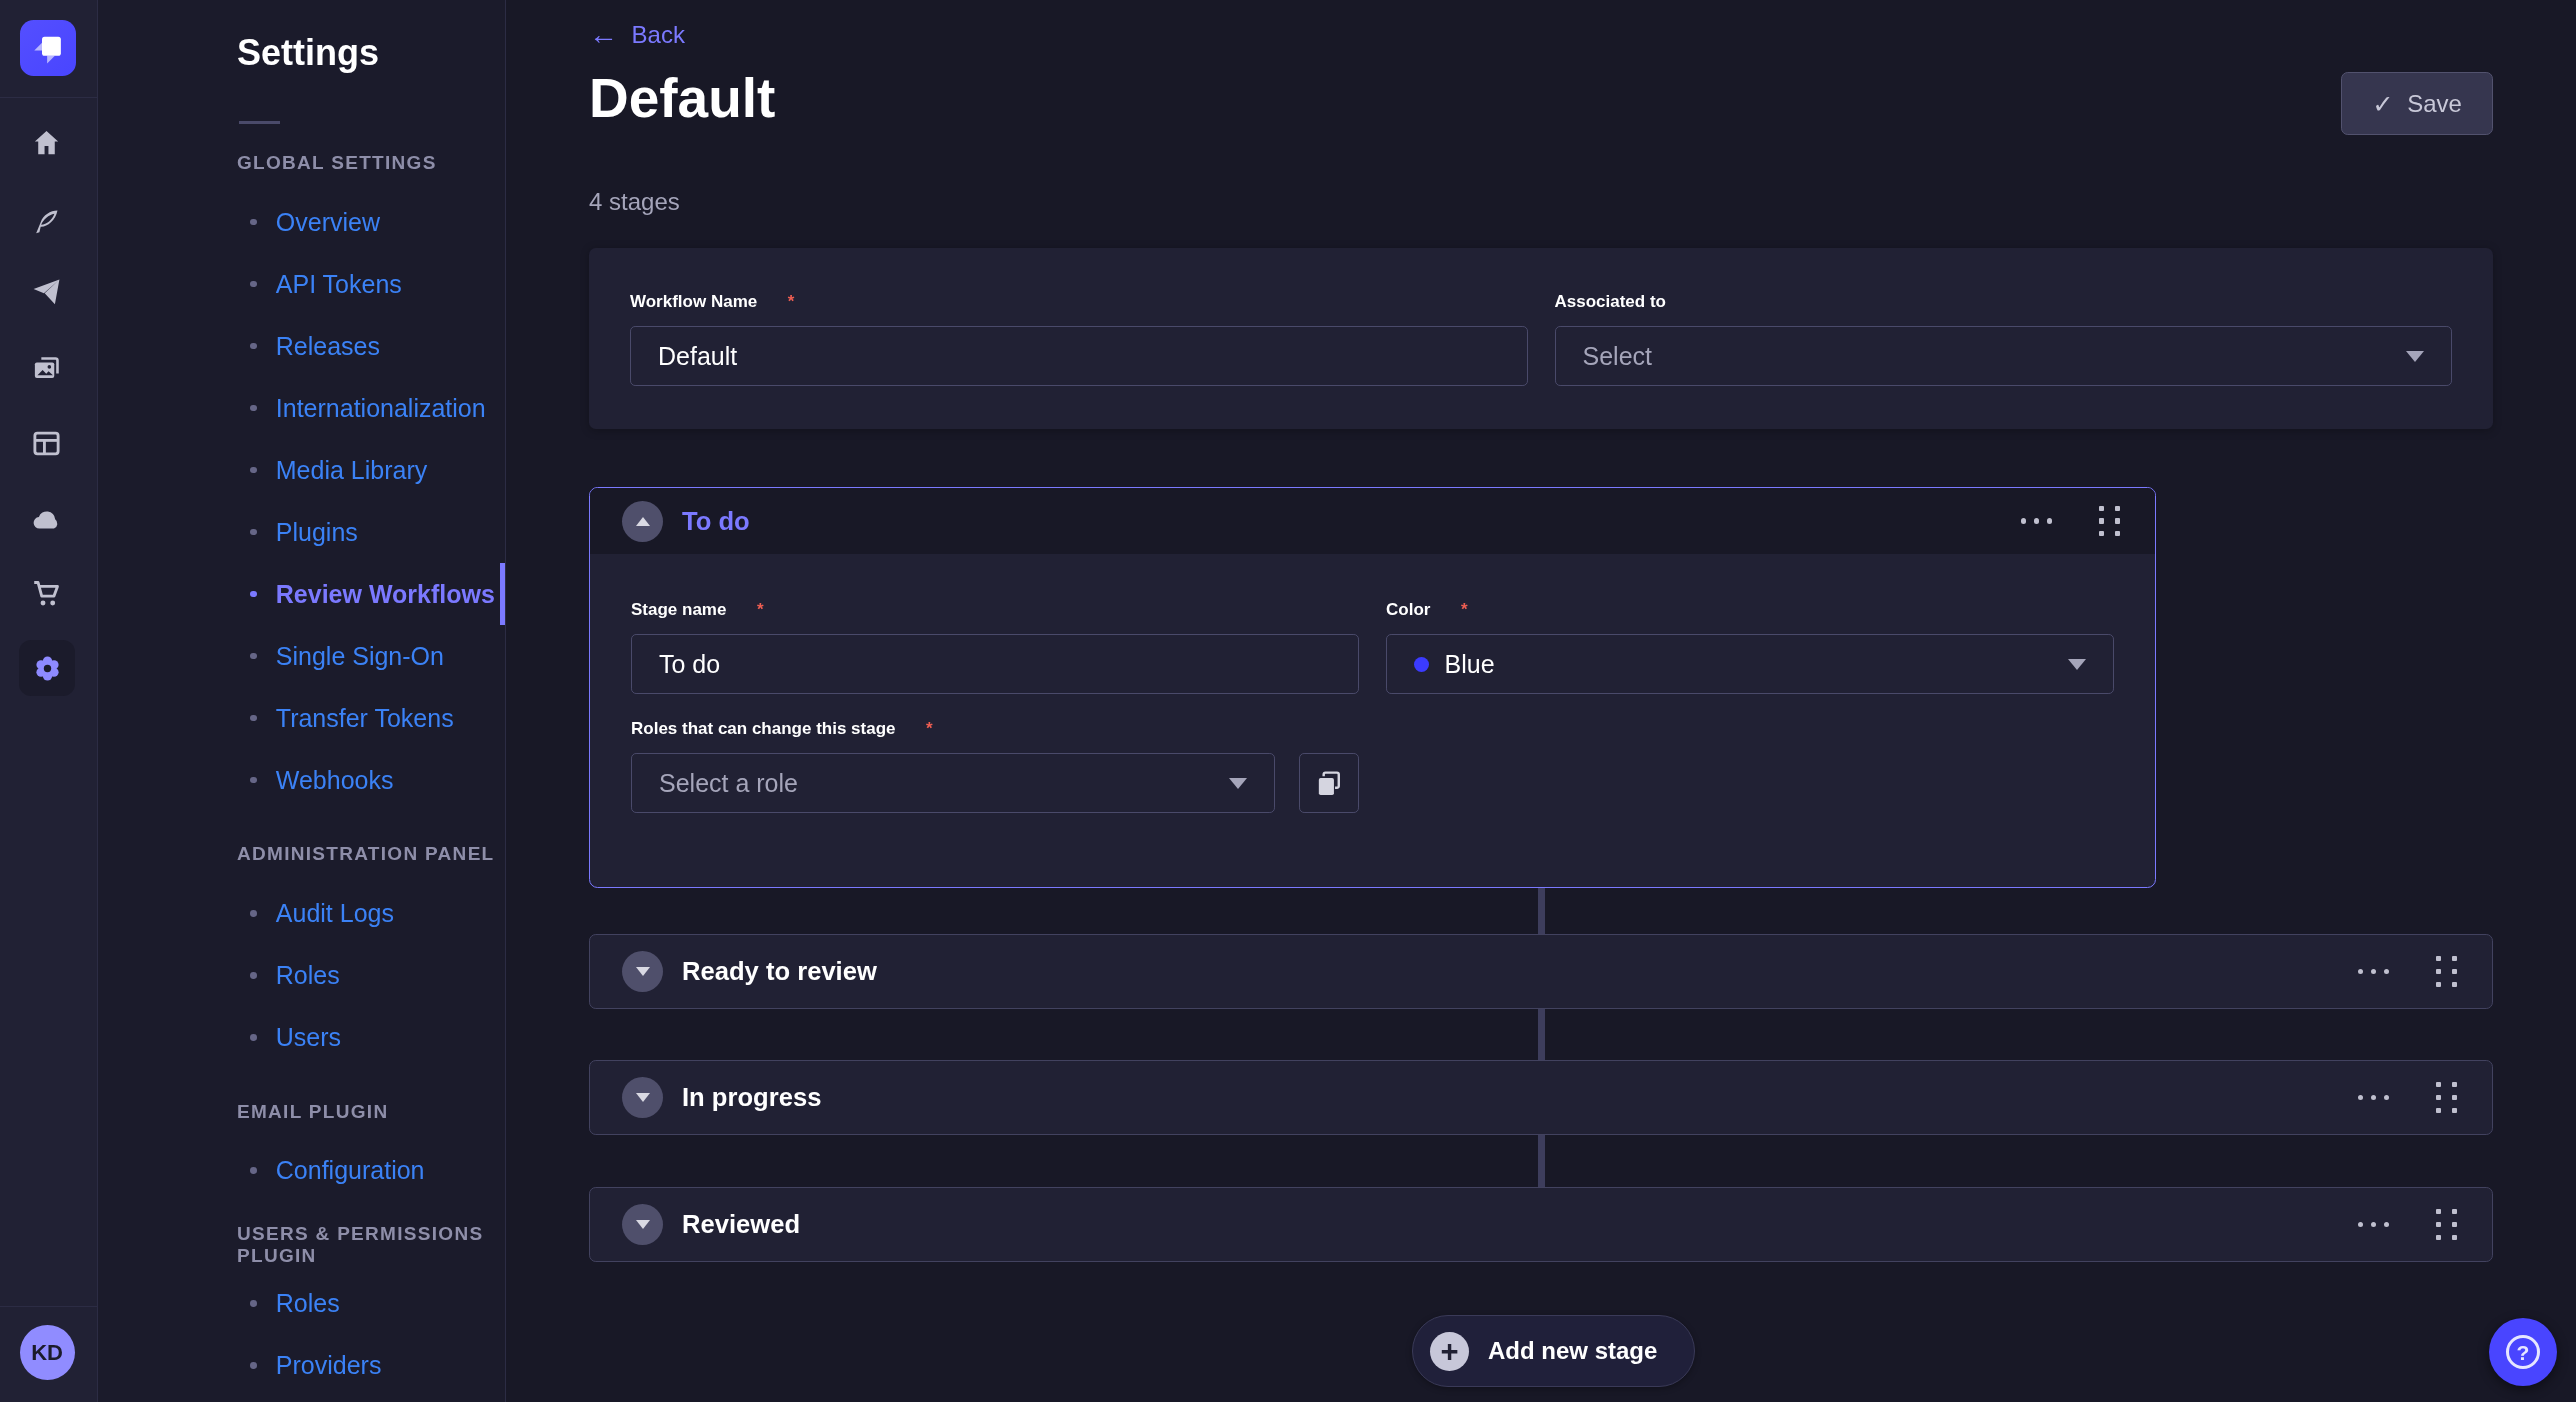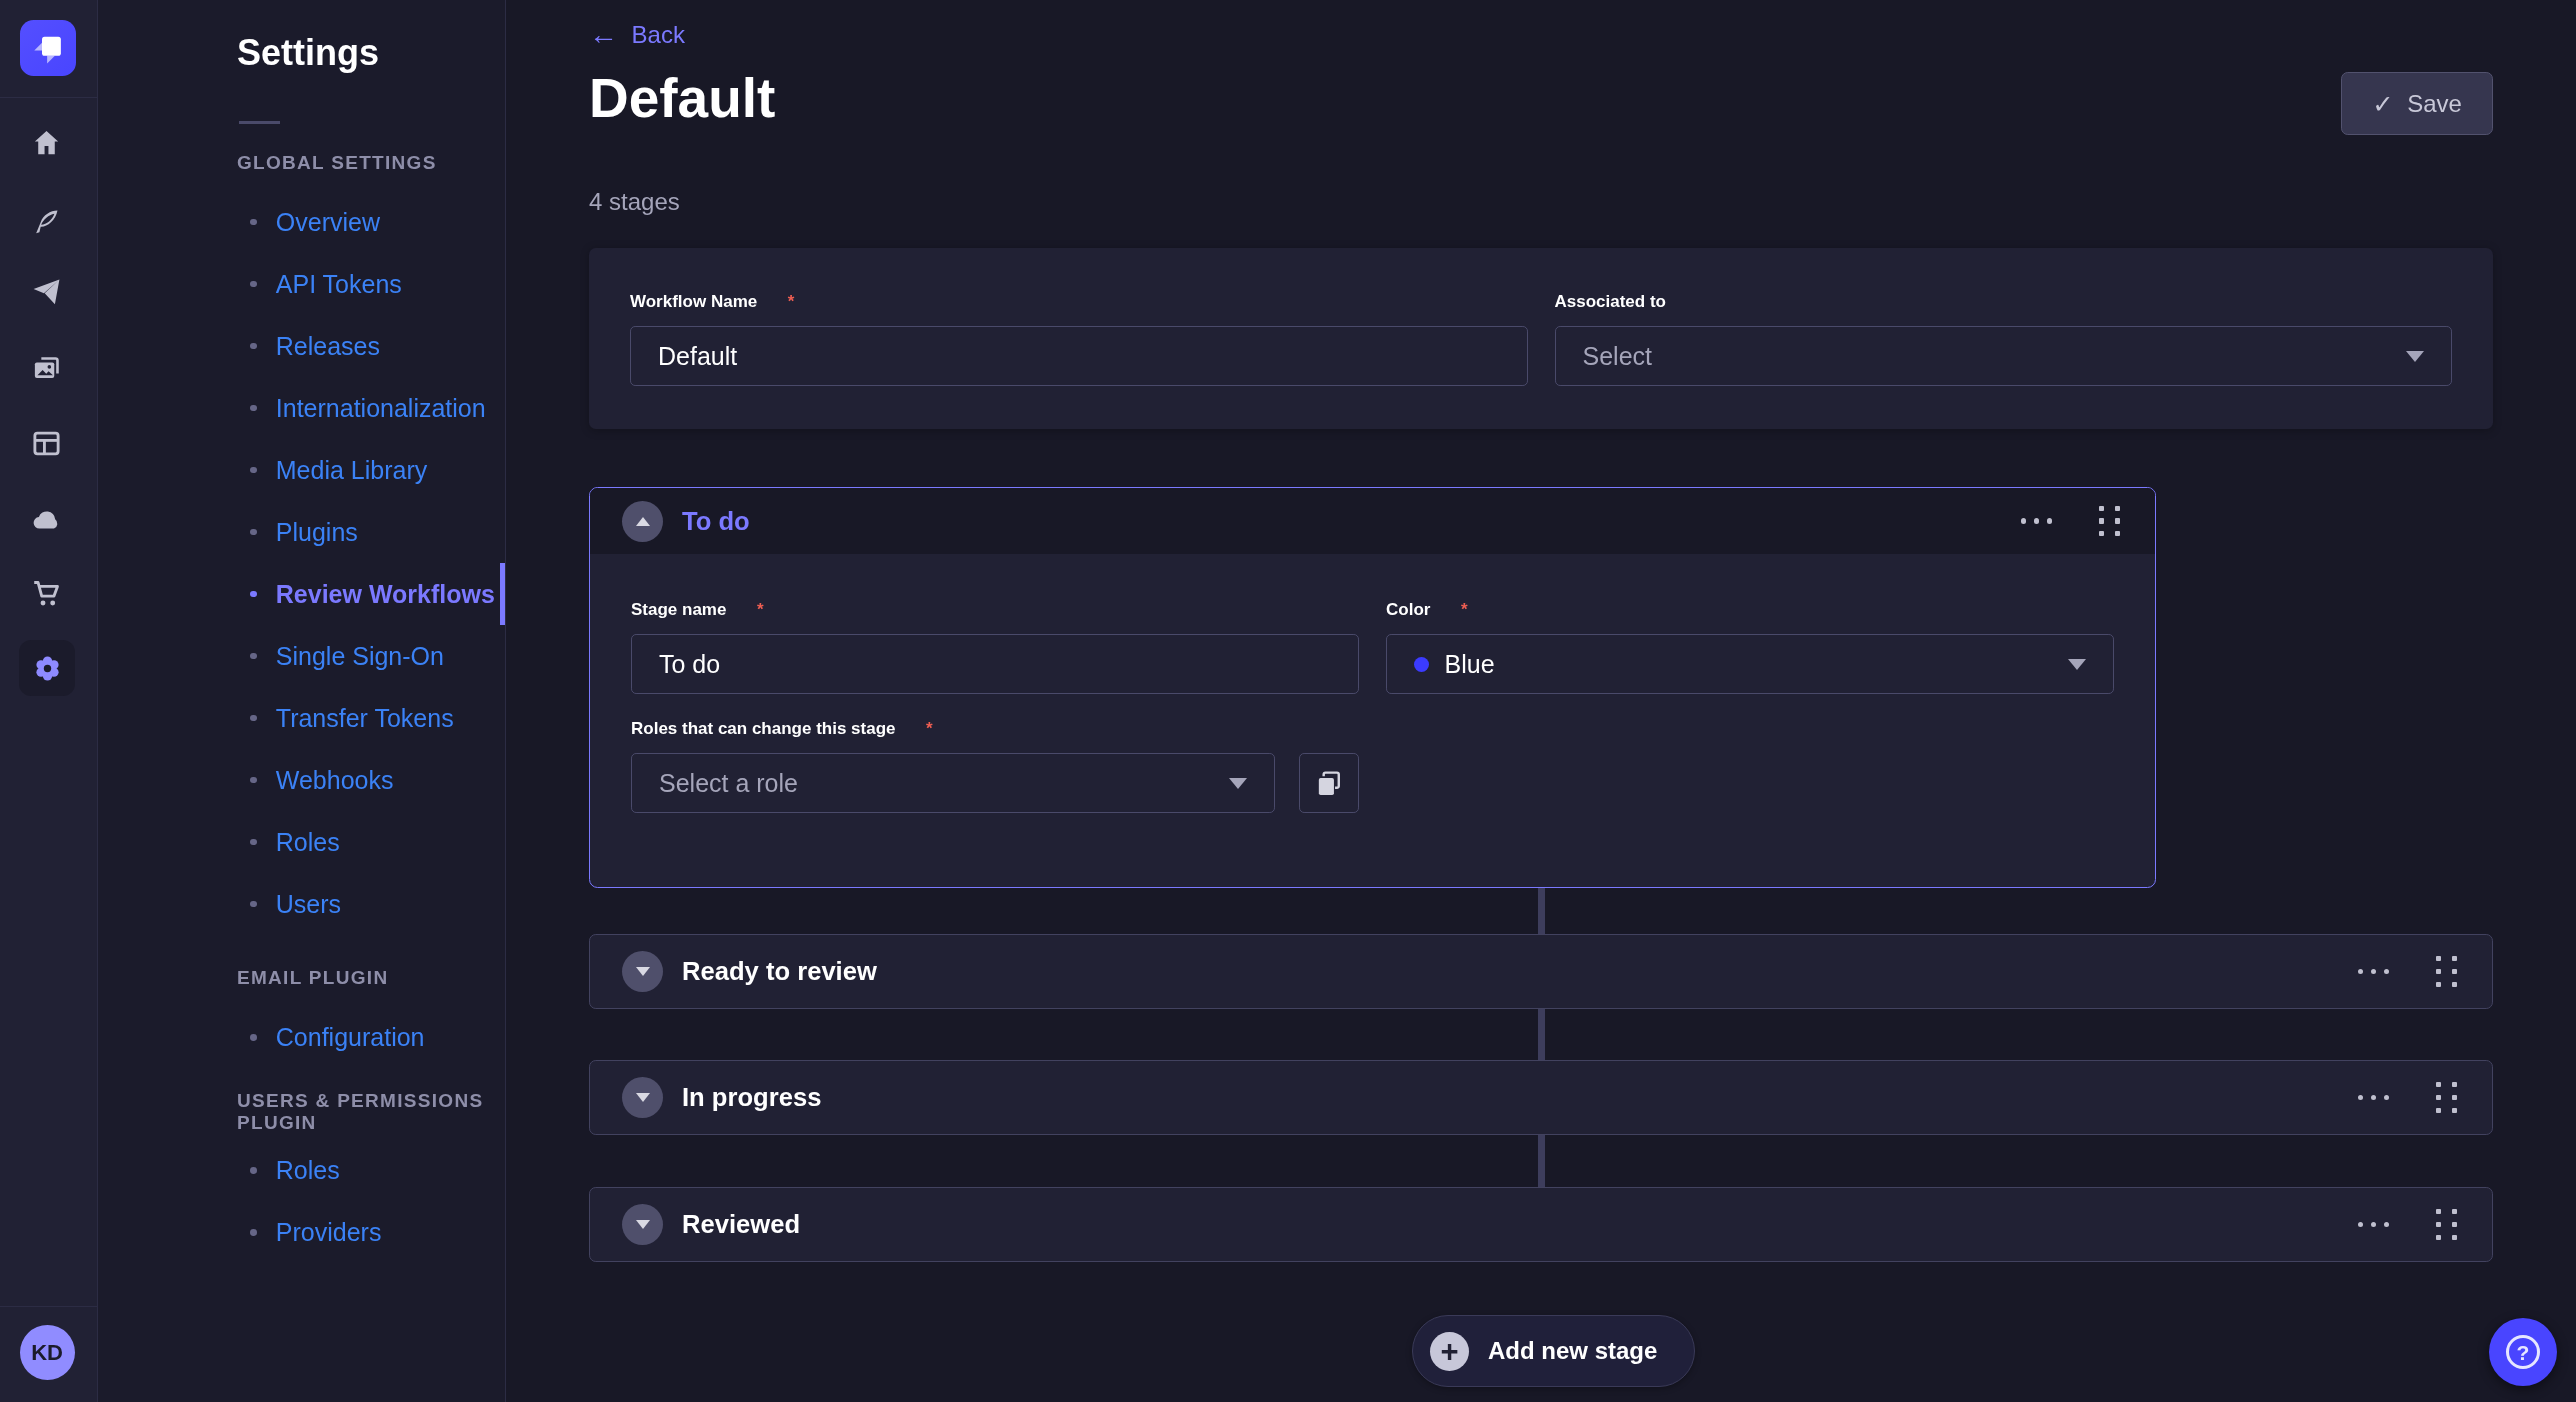--- a/index.html
+++ b/index.html
@@ -282,20 +282,25 @@
     </div>
     <div class="subnav-item">
       <span class="dot"></span>
       <span>Transfer Tokens</span>
     </div>
     <div class="subnav-item">
       <span class="dot"></span>
       <span>Webhooks</span>
     </div>
 
+    <div class="subnav-heading spaced">ADMINISTRATION PANEL</div>
+    <div class="subnav-item">
+      <span class="dot"></span>
+      <span>Audit Logs</span>
+    </div>
     <div class="subnav-item">
       <span class="dot"></span>
       <span>Roles</span>
     </div>
     <div class="subnav-item">
       <span class="dot"></span>
       <span>Users</span>
     </div>
 
     <div class="subnav-heading spaced">EMAIL PLUGIN</div>

